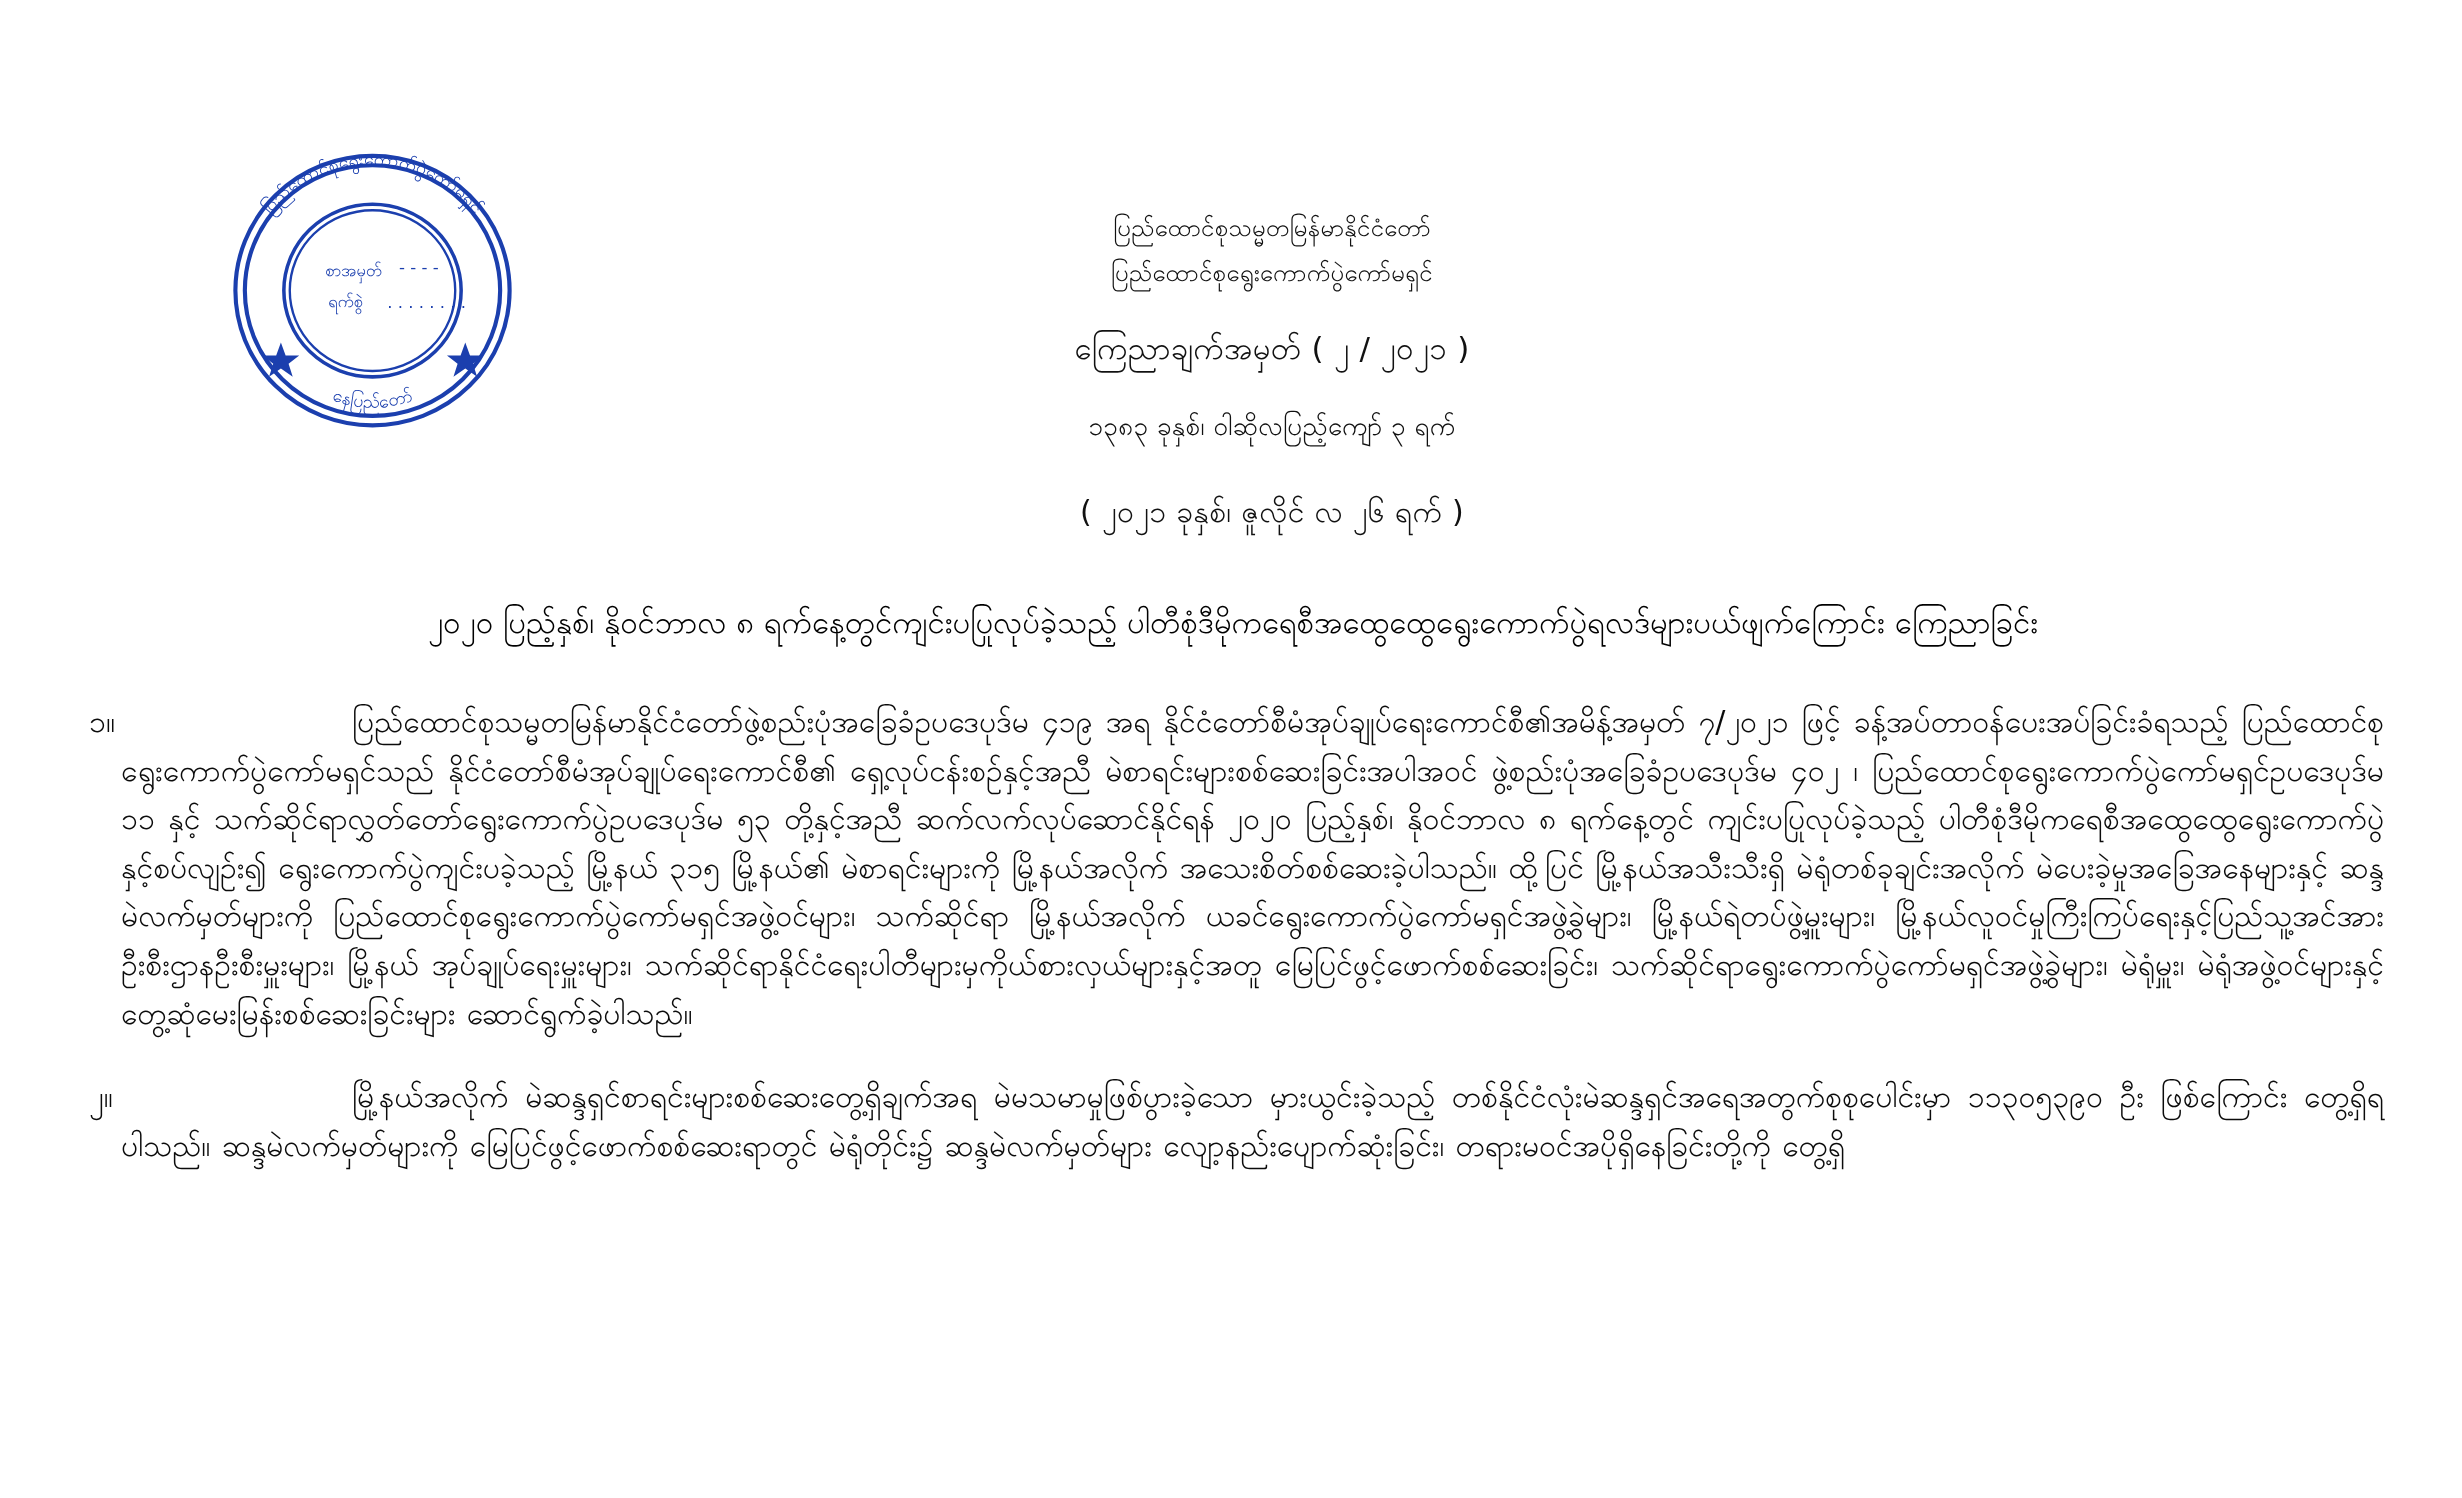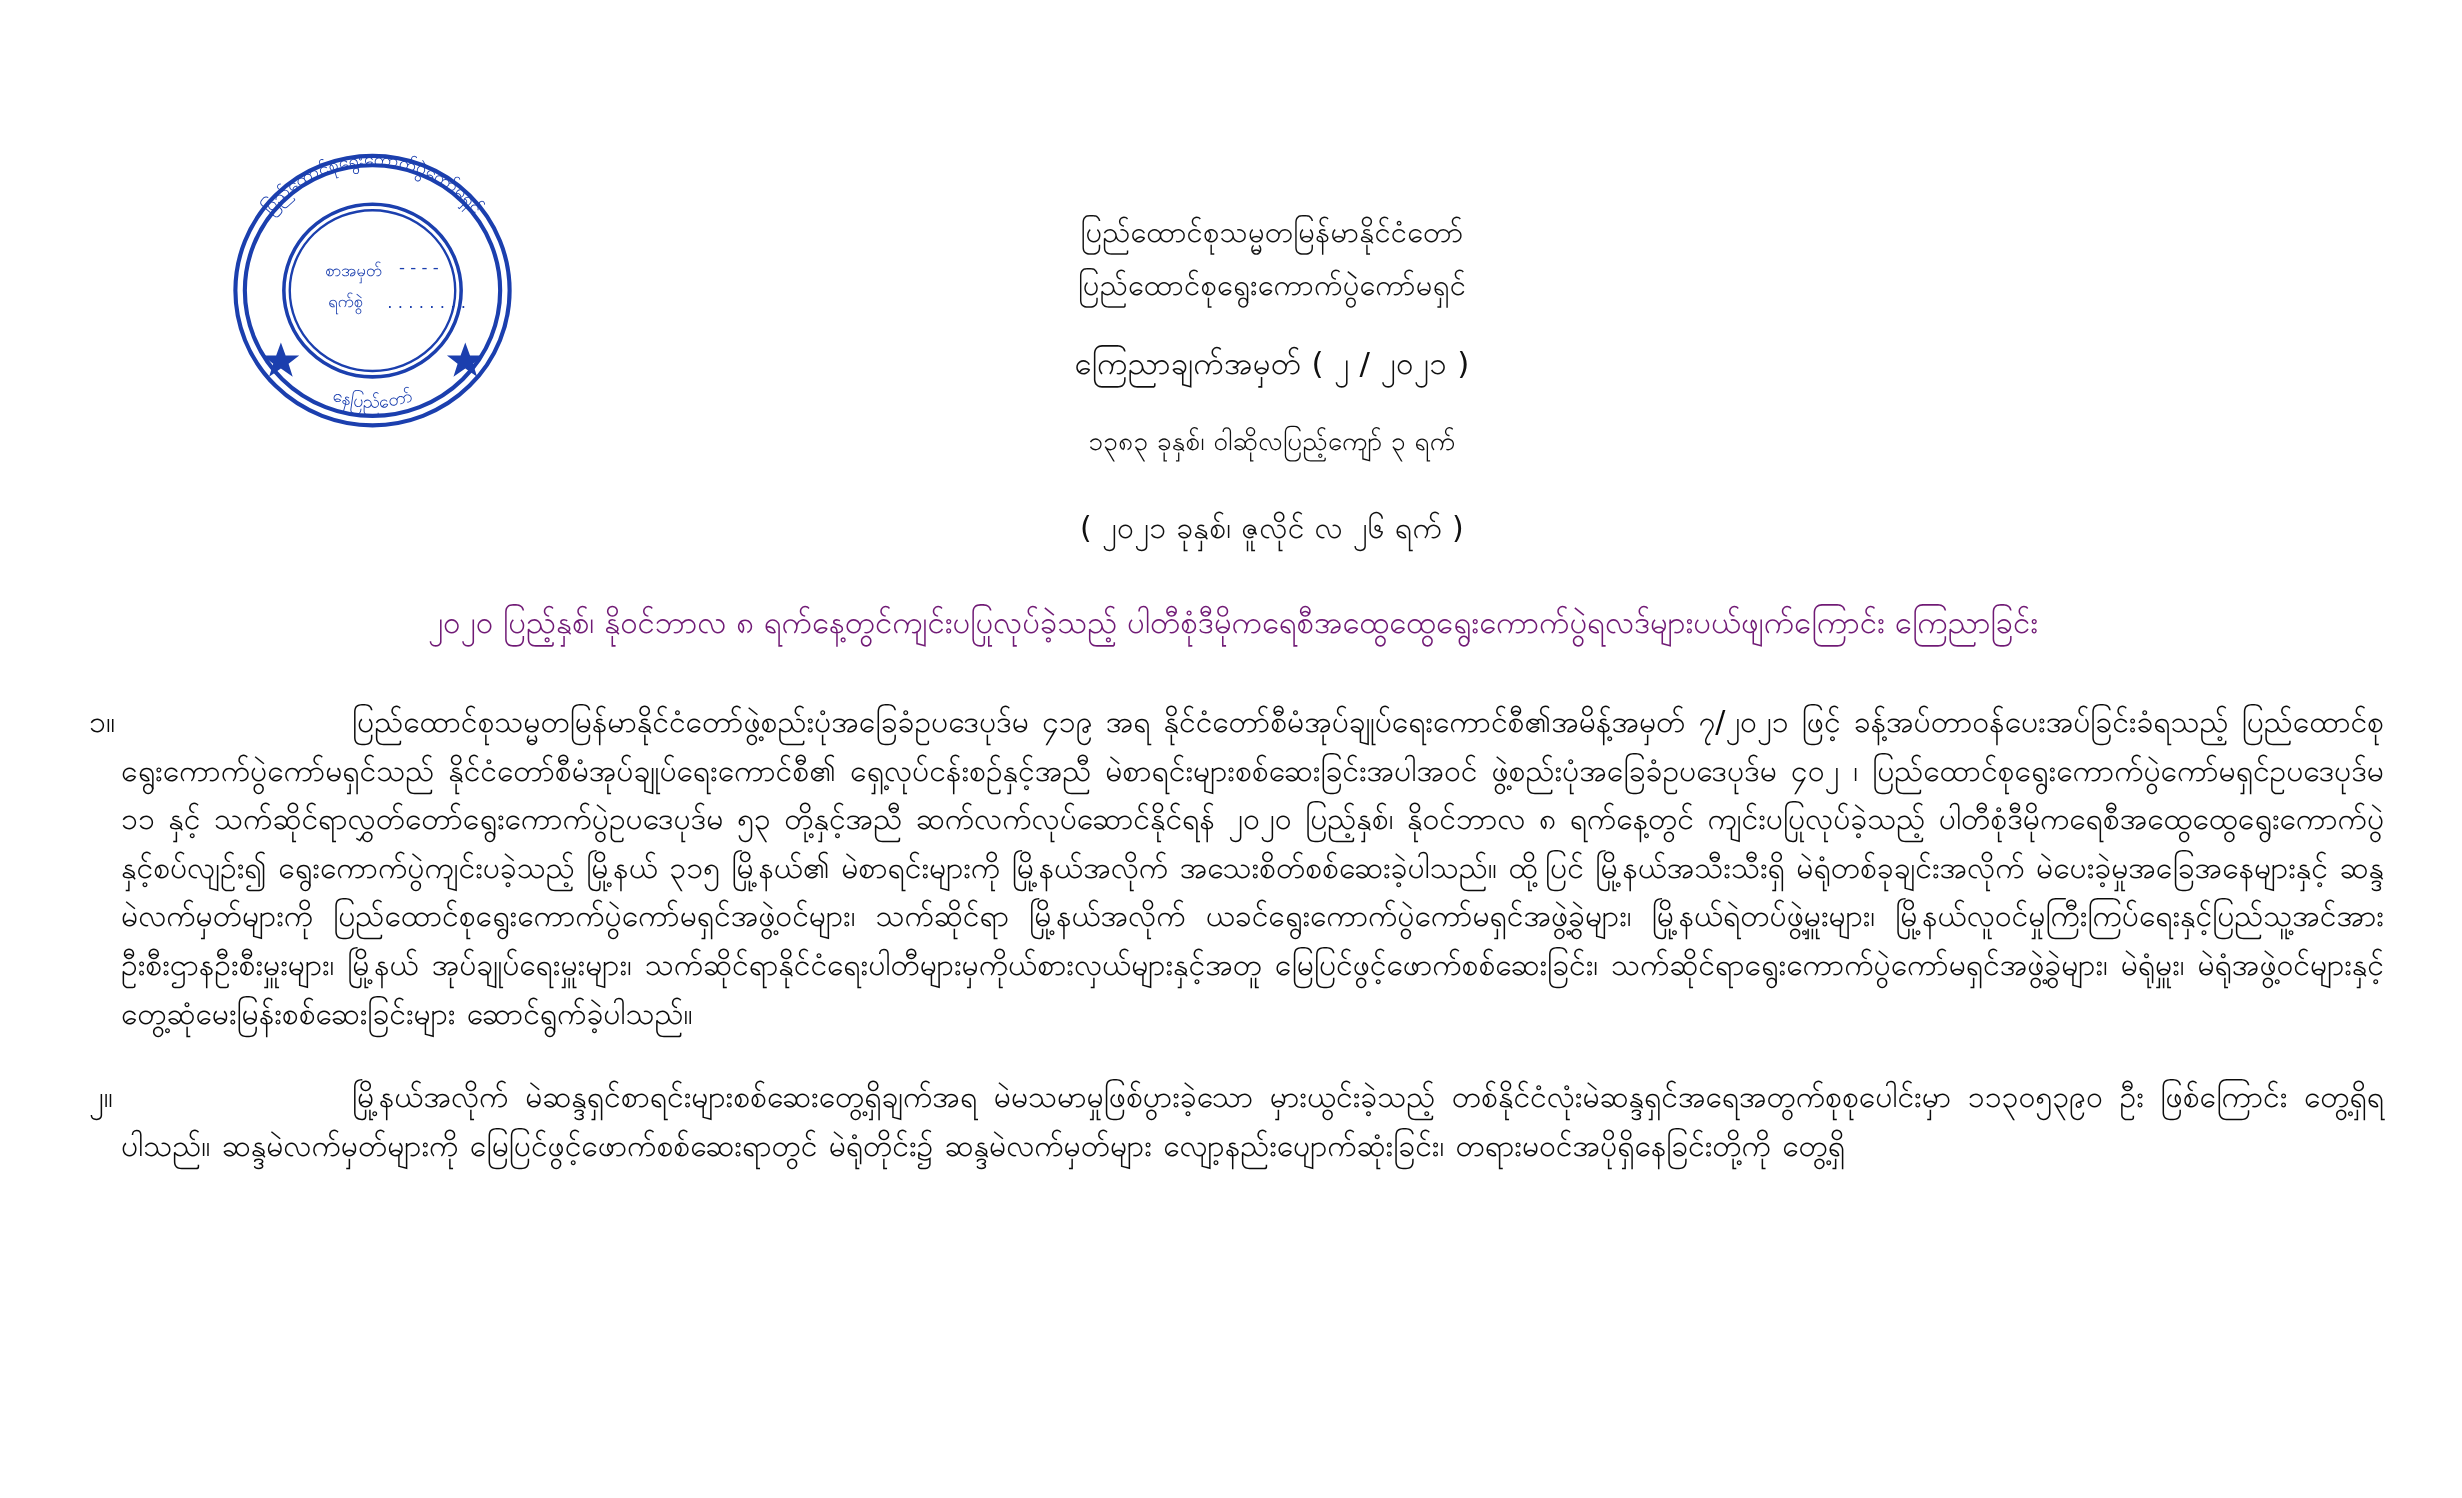--- a/index.html
+++ b/index.html
@@ -35,41 +35,41 @@
   
   .header {
     position: absolute;
     left: 710px;
     top: 210px;
     width: 1124px;
     text-align: center;
     line-height: 1.55;
   }
   .header .line {
-    font-size: 29px;
+    font-size: 24px;
     letter-spacing: 0.3px;
     color: #111;
     white-space: nowrap;
   }
   .header .line1 { margin-bottom: 8.3px; }
   .header .line2 { margin-bottom: 31px; }
   .header .line3 { margin-bottom: 34px; font-size: 31px; }
   .header .line4 { margin-bottom: 28px; font-size: 26px; }
   .header .line5 { font-size: 30px; margin-top: 43px; }
 
   
   .doc-title {
     position: absolute;
     left: 106px;
     top: 599px;
     width: 2254px;
     text-align: center;
     font-size: 31px;
     line-height: 1.5;
-    color: #701a75;
+    color: #000000;
     white-space: nowrap;
   }
 
   
   .body-block {
     position: absolute;
     left: 89px;
     top: 698px;
     width: 2295px;
   }

